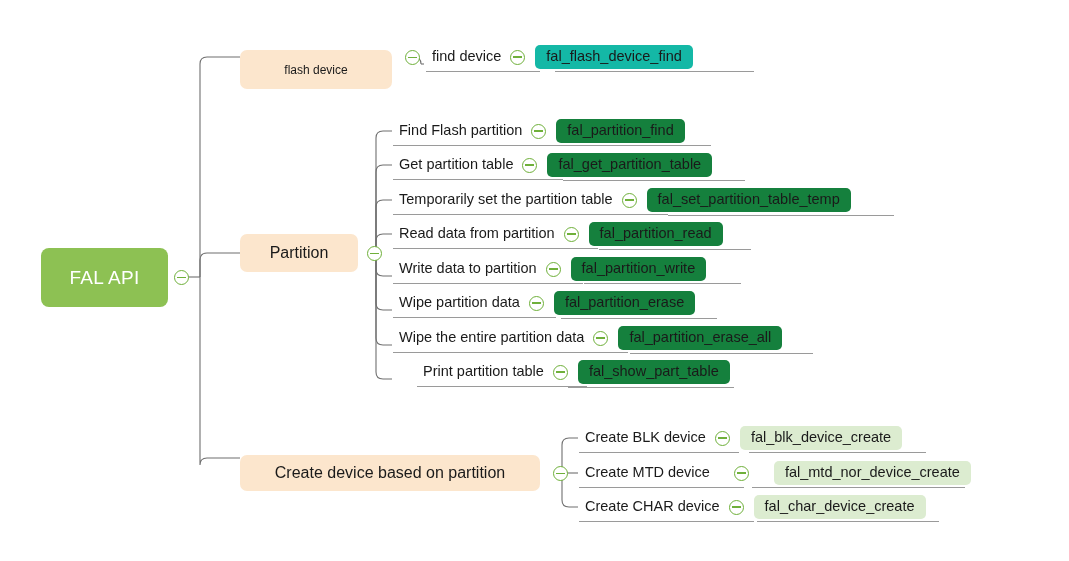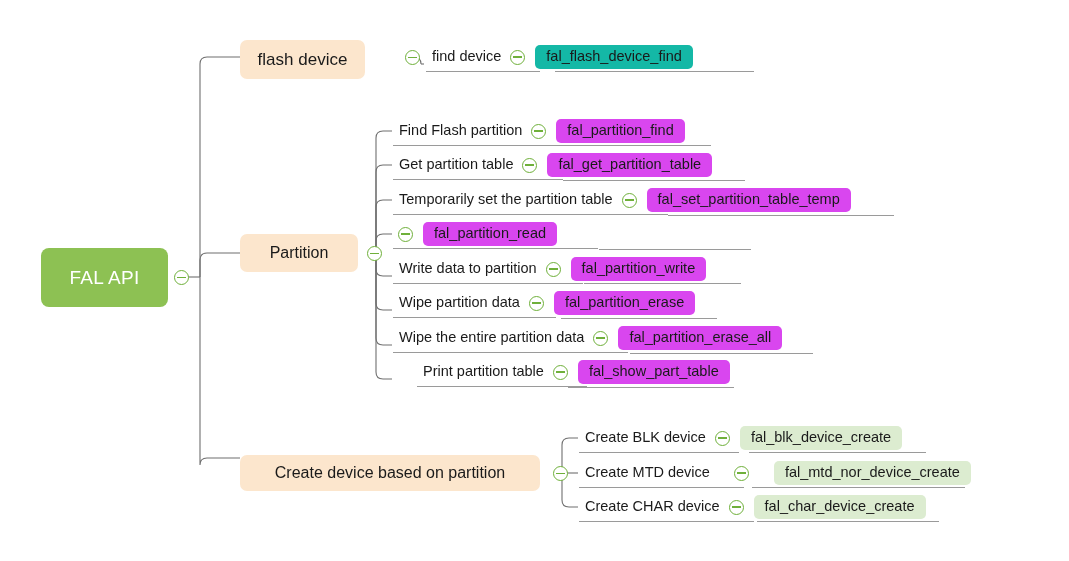--- a/index.html
+++ b/index.html
@@ -56,24 +56,24 @@
     background: #fce6cd;
     border-radius: 7px;
     display: flex;
     align-items: center;
     justify-content: center;
     color: #1a1a1a;
     box-sizing: border-box;
   }
   .branch-node.b-flash {
     left: 240px;
-    top: 40px;
-    width: 125px;
+    top: 50px;
+    width: 152px;
     height: 39px;
-    font-size: 17px;
+    font-size: 12px;
   }
   .branch-node.b-partition {
     left: 240px;
     top: 234px;
     width: 118px;
     height: 38px;
     font-size: 16px;
   }
   .branch-node.b-createdev {
     left: 240px;
@@ -137,21 +137,21 @@
     align-items: center;
     border-radius: 5px;
     font-size: 14.5px;
     color: #1a1a1a;
     padding: 4px 11px 5px 11px;
     line-height: 1;
     margin-left: 5px;
     white-space: nowrap;
   }
   .pill.orange  { background: #14b8a6; }
-  .pill.pink    { background: #d946ef; }
+  .pill.pink    { background: #15803d; }
   .pill.green   { background: #dcecd0; }
 
   .pill-underline {
     position: absolute;
     height: 1px;
     background: #9a9a9a;
   }
 </style>
 </head>
 <body>
@@ -228,20 +228,21 @@
 
   <div class="leaf" style="left:393px; top:187px;">
     <span class="leaf-label">Temporarily set the partition table</span>
     <span class="toggle"></span>
     <span class="pill pink">fal_set_partition_table_temp</span>
     <span class="leaf-underline" style="width:275px;"></span>
   </div>
   <span class="pill-underline" style="left:668px; top:215px; width:226px;"></span>
 
   <div class="leaf" style="left:393px; top:221px;">
+    <span class="leaf-label">Read data from partition</span>
     <span class="toggle"></span>
     <span class="pill pink">fal_partition_read</span>
     <span class="leaf-underline" style="width:205px;"></span>
   </div>
   <span class="pill-underline" style="left:599px; top:249px; width:152px;"></span>
 
   <div class="leaf" style="left:393px; top:256px;">
     <span class="leaf-label">Write data to partition</span>
     <span class="toggle"></span>
     <span class="pill pink">fal_partition_write</span>

